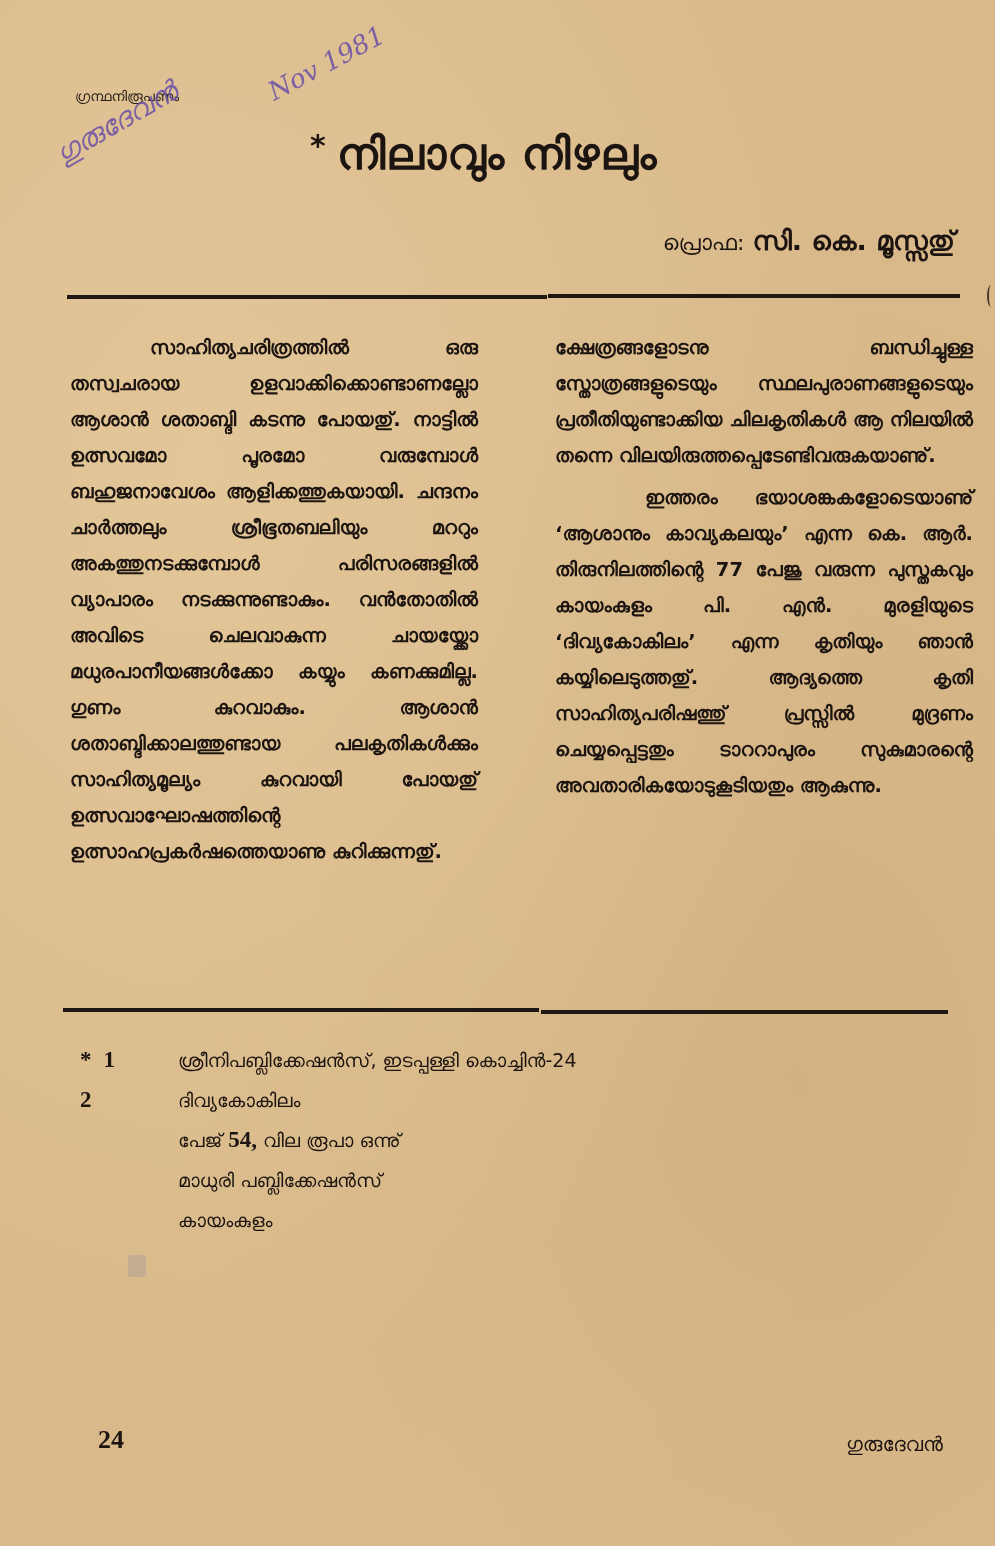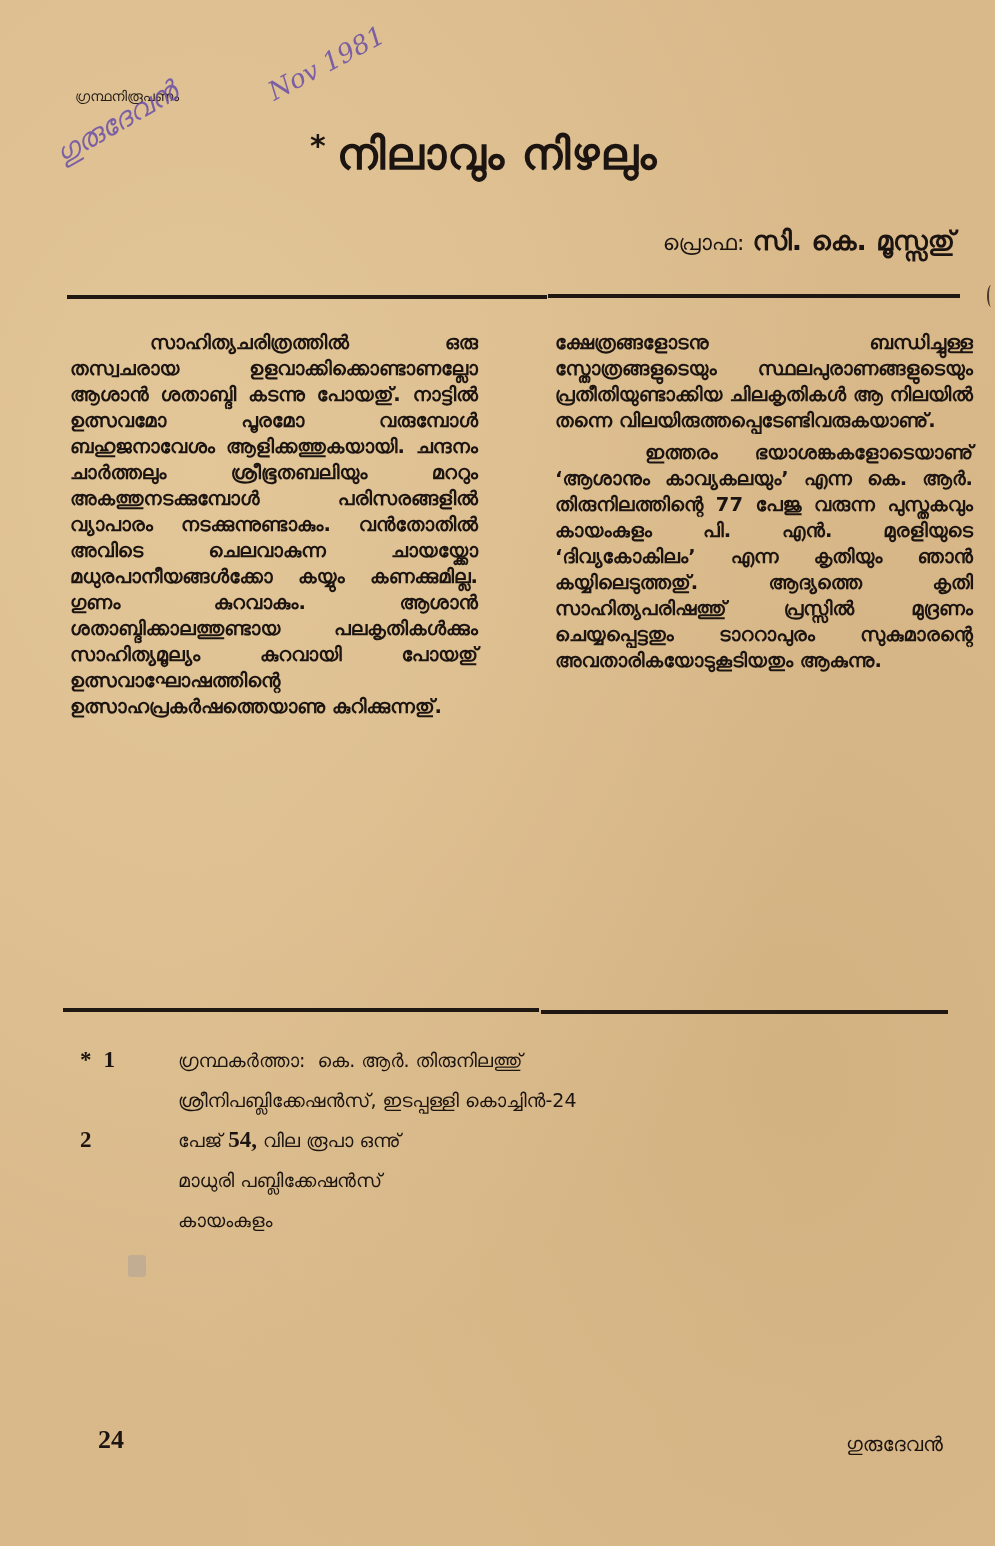--- a/index.html
+++ b/index.html
@@ -25,21 +25,21 @@
     .title { left: 310px; top: 128px; font-size: 44px; font-weight: bold; letter-spacing: 1px; }
     .title .star { font-size: 30px; vertical-align: top; margin-right: 10px; }
     .byline { right: 40px; top: 225px; font-size: 22px; margin-left: 44px; }
     .byline .prefix { font-weight: normal; margin-right: 8px; }
     .byline .name { font-weight: bold; font-size: 27px; }
     .rule { height: 4px; background: #1e1712; }
     .rule-top-l { left: 67px; top: 295px; width: 480px; }
     .rule-top-r { left: 548px; top: 294px; width: 412px; }
     .rule-bot-l { left: 63px; top: 1008px; width: 476px; }
     .rule-bot-r { left: 541px; top: 1010px; width: 407px; }
-    .col { top: 330px; font-size: 19.5px; line-height: 26px; font-weight: bold; text-align: justify; }
+    .col { top: 330px; font-size: 19.5px; line-height: 36px; font-weight: bold; text-align: justify; }
     .col p { margin: 0; }
     .col-left { left: 70px; width: 408px; }
     .col-right { left: 555px; width: 418px; }
     .indent { text-indent: 80px; }
     .indent-r { text-indent: 90px; }
     .para-gap { margin-top: 6px !important; }
     .refs { left: 80px; top: 1040px; font-size: 19px; line-height: 40px; }
     .ref { display: flex; }
     .ref-num { width: 98px; font-family: "Liberation Serif", serif; font-weight: bold; font-size: 23px; }
     .ref-star { margin-right: 12px; }
@@ -81,31 +81,29 @@
 
 <div class="abs rule rule-bot-l"></div>
 <div class="abs rule rule-bot-r"></div>
 
 <div class="abs refs">
   <div class="ref">
     <div class="ref-num">
       <span class="ref-star">*</span><span>1</span>
     </div>
     <div class="ref-body">
-      <div>
-        <span>ഗ്രന്ഥകർത്താ:</span>&nbsp;&nbsp;<span>കെ. ആർ. തിരുനിലത്തു്</span>
-      </div>
       <div>ശ്രീനിപബ്ലിക്കേഷൻസ്, ഇടപ്പള്ളി കൊച്ചിൻ-24</div>
     </div>
   </div>
   <div class="ref">
     <div class="ref-num">
       <span>2</span>
     </div>
     <div class="ref-body">
+      <div>ദിവ്യകോകിലം</div>
       <div>
         <span>പേജ്</span> <span class="num">54,</span> <span>വില</span> <span>രൂപാ ഒന്നു്</span>
       </div>
       <div>മാധുരി പബ്ലിക്കേഷൻസ്</div>
       <div>കായംകുളം</div>
     </div>
   </div>
 </div>
 
 <div class="abs smudge"></div>

